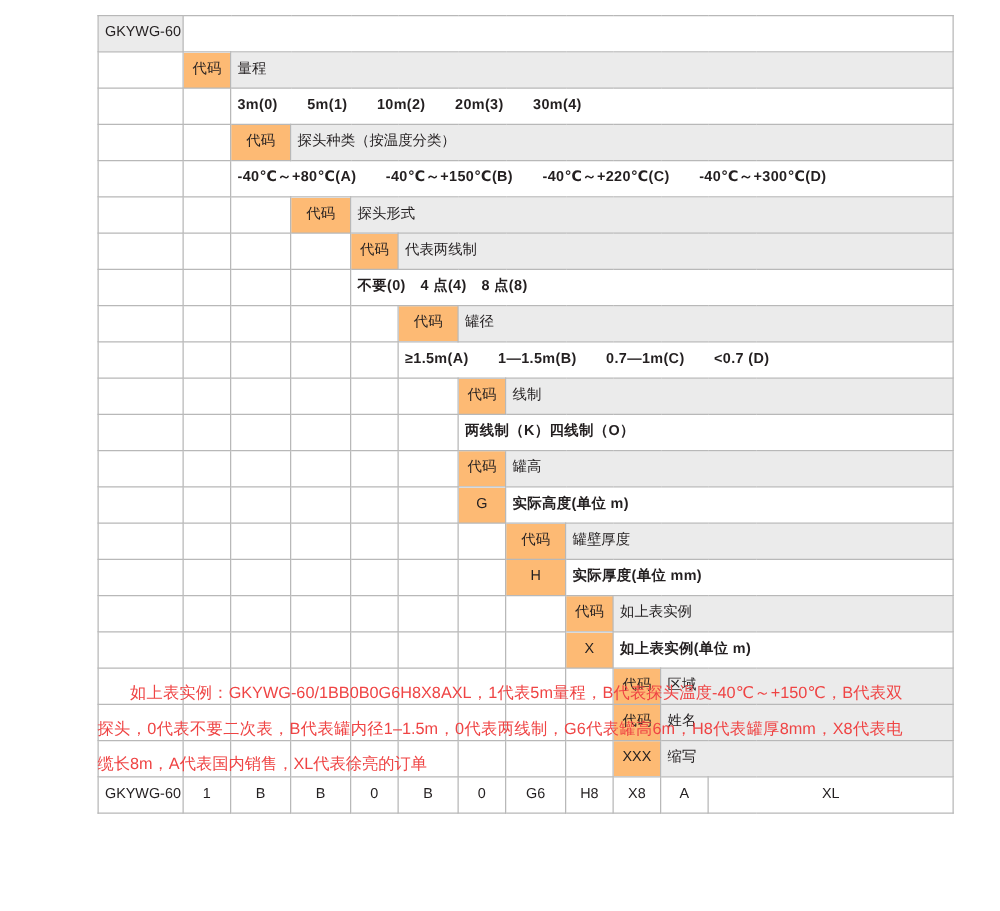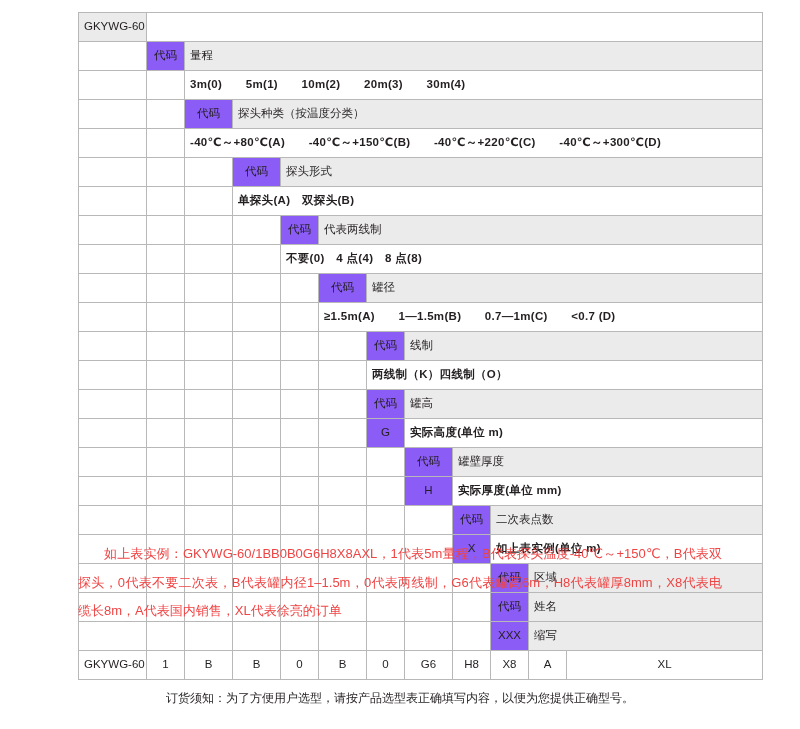--- a/index.html
+++ b/index.html
@@ -36,21 +36,21 @@
     line-height: 1.35;
     height: 20px;
     white-space: nowrap;
     overflow: hidden;
   }
   td.blank {
     border: 1px solid #b8b8b8;
     background: #ffffff;
   }
   td.code {
-    background: #8b5cf6;
+    background: #fdba74;
     text-align: center;
   }
   td.hdr {
     background: #ebebeb;
     text-align: left;
   }
   td.vals {
     background: #ffffff;
     text-align: left;
     letter-spacing: 0.3px;
@@ -136,26 +136,20 @@
       <td class="vals" colspan="11">-40℃～+80℃(A)　　-40℃～+150℃(B)　　-40℃～+220℃(C)　　-40℃～+300℃(D)</td>
     </tr>
 
     <tr>
       <td class="blank"></td>
       <td class="blank"></td>
       <td class="blank"></td>
       <td class="code">代码</td>
       <td class="hdr" colspan="9">探头形式</td>
     </tr>
-    <tr>
-      <td class="blank"></td>
-      <td class="blank"></td>
-      <td class="blank"></td>
-      <td class="vals" colspan="10">单探头(A)　双探头(B)</td>
-    </tr>
 
     <tr>
       <td class="blank"></td>
       <td class="blank"></td>
       <td class="blank"></td>
       <td class="blank"></td>
       <td class="code">代码</td>
       <td class="hdr" colspan="8">代表两线制</td>
     </tr>
     <tr>
@@ -251,21 +245,21 @@
     <tr>
       <td class="blank"></td>
       <td class="blank"></td>
       <td class="blank"></td>
       <td class="blank"></td>
       <td class="blank"></td>
       <td class="blank"></td>
       <td class="blank"></td>
       <td class="blank"></td>
       <td class="code">代码</td>
-      <td class="hdr" colspan="4">二次表点数</td>
+      <td class="hdr" colspan="4">如上表实例</td>
     </tr>
     <tr>
       <td class="blank"></td>
       <td class="blank"></td>
       <td class="blank"></td>
       <td class="blank"></td>
       <td class="blank"></td>
       <td class="blank"></td>
       <td class="blank"></td>
       <td class="blank"></td>
@@ -326,15 +320,14 @@
       <td>H8</td>
       <td>X8</td>
       <td>A</td>
       <td colspan="2">XL</td>
     </tr>
   </tbody>
     </table>
 
   <div class="notes">如上表实例：GKYWG-60/1BB0B0G6H8X8AXL，1代表5m量程，B代表探头温度-40℃～+150℃，B代表双探头，0代表不要二次表，B代表罐内径1–1.5m，0代表两线制，G6代表罐高6m，H8代表罐厚8mm，X8代表电缆长8m，A代表国内销售，XL代表徐亮的订单</div>
 
-  <div class="footer">订货须知：为了方便用户选型，请按产品选型表正确填写内容，以便为您提供正确型号。</div>
 
 </div>
 
 </body></html>

